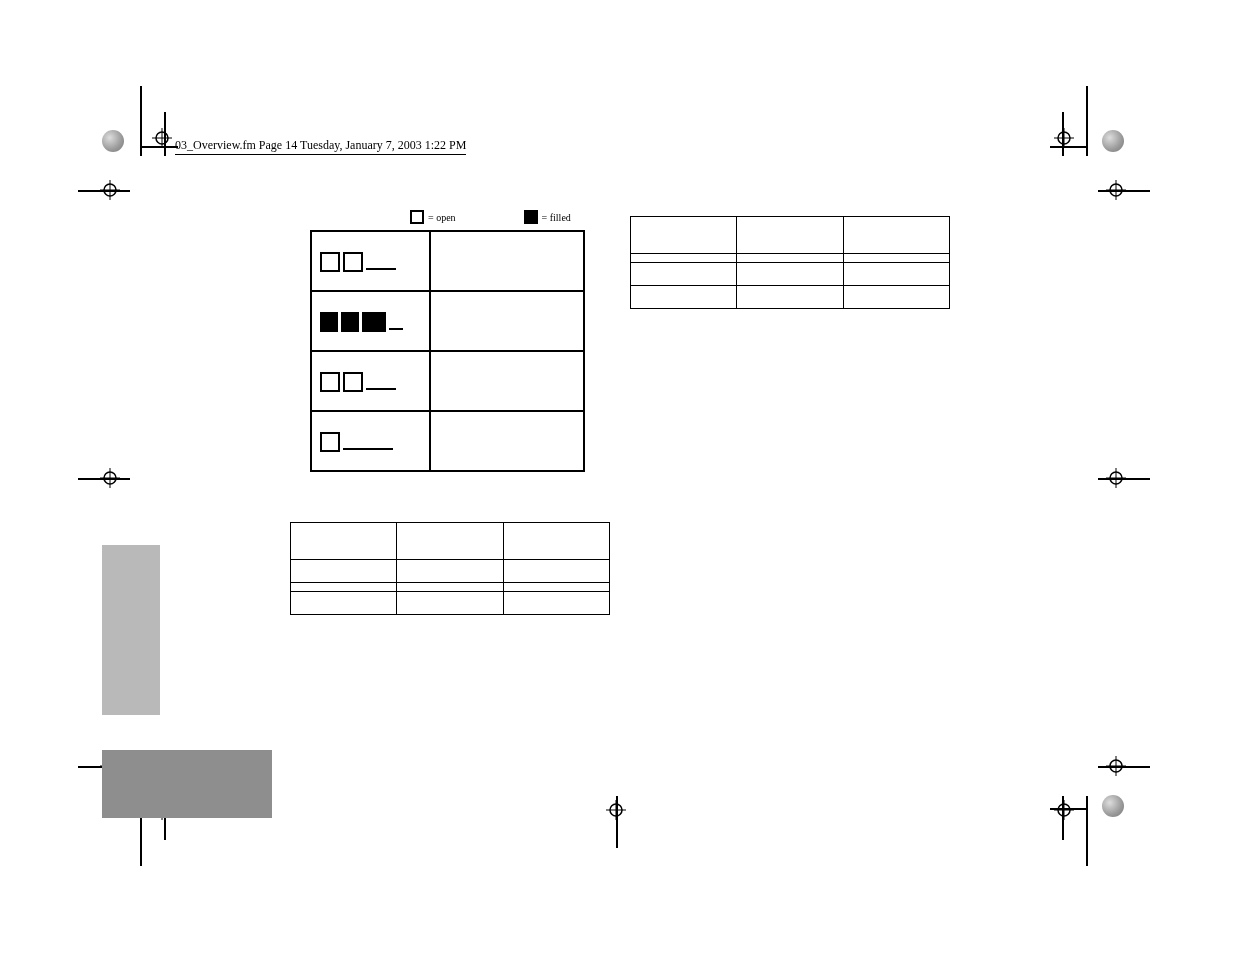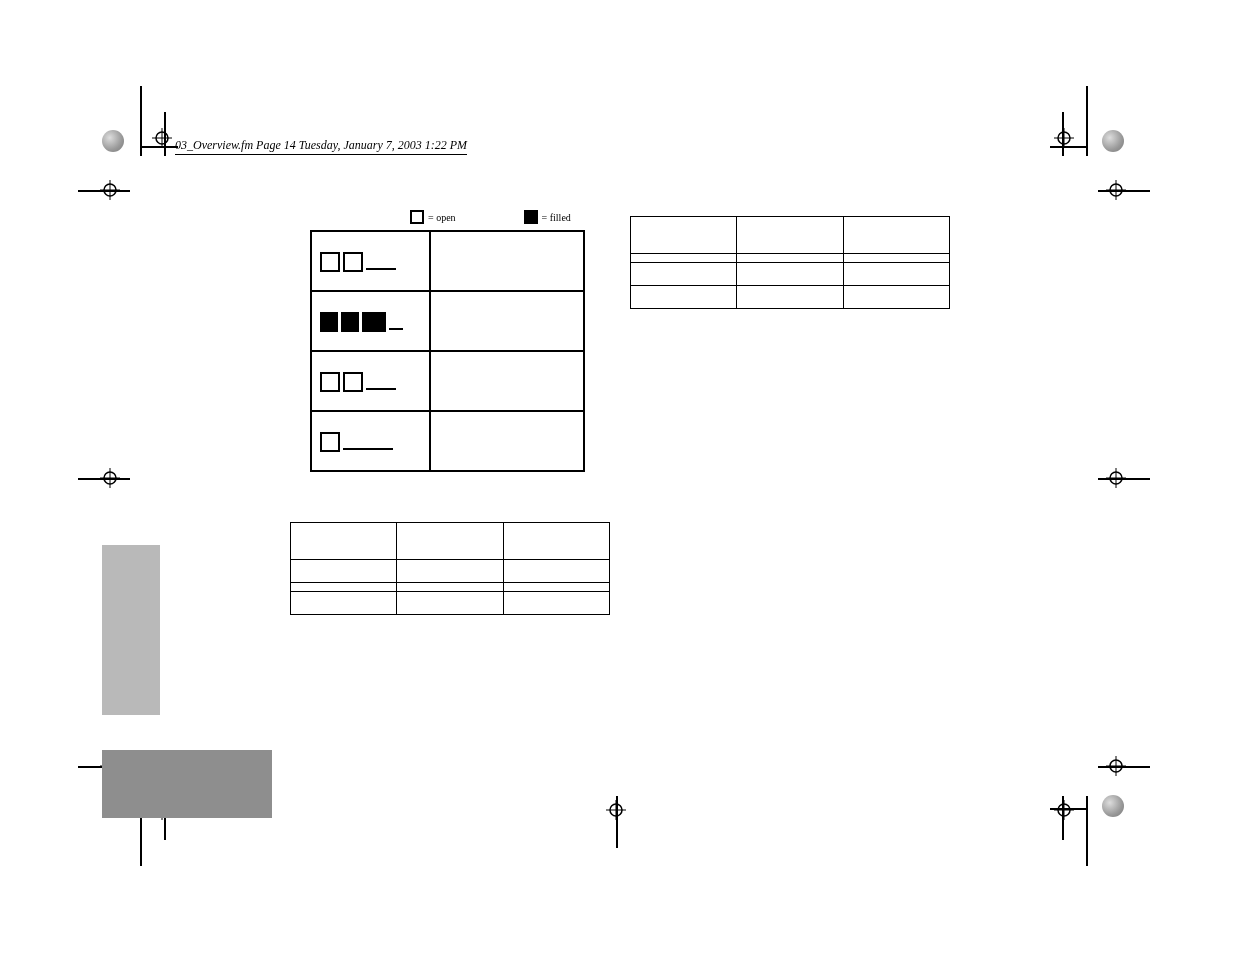--- a/index.html
+++ b/index.html
@@ -13,21 +13,20 @@
     overflow: hidden;
   }
   .header-meta {
     position: absolute;
     top: 138px;
     left: 175px;
     font-size: 12px;
     line-height: 14px;
     border-bottom: 1px solid #000;
     padding-bottom: 2px;
-    font-style: italic;
   }
 
   
   .page {
     position: absolute;
     top: 210px;
     left: 290px;
     width: 660px;
   }
 

